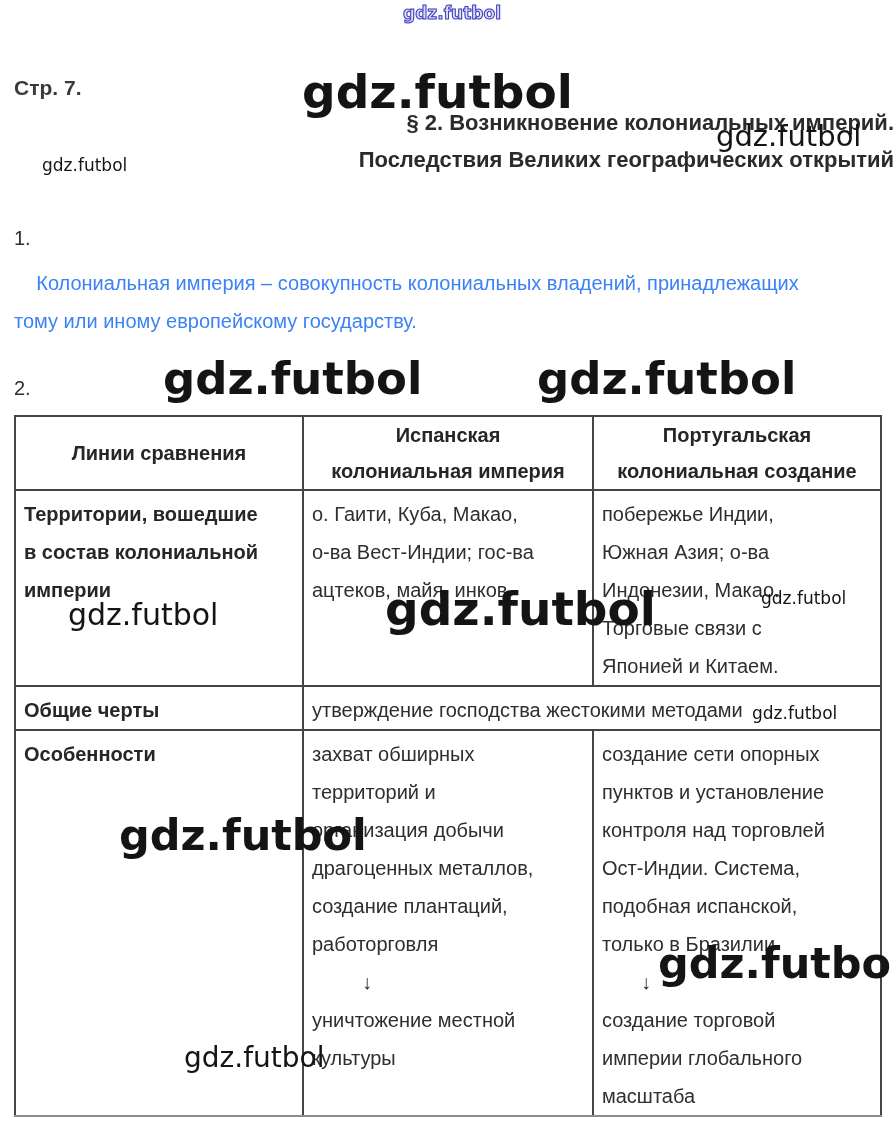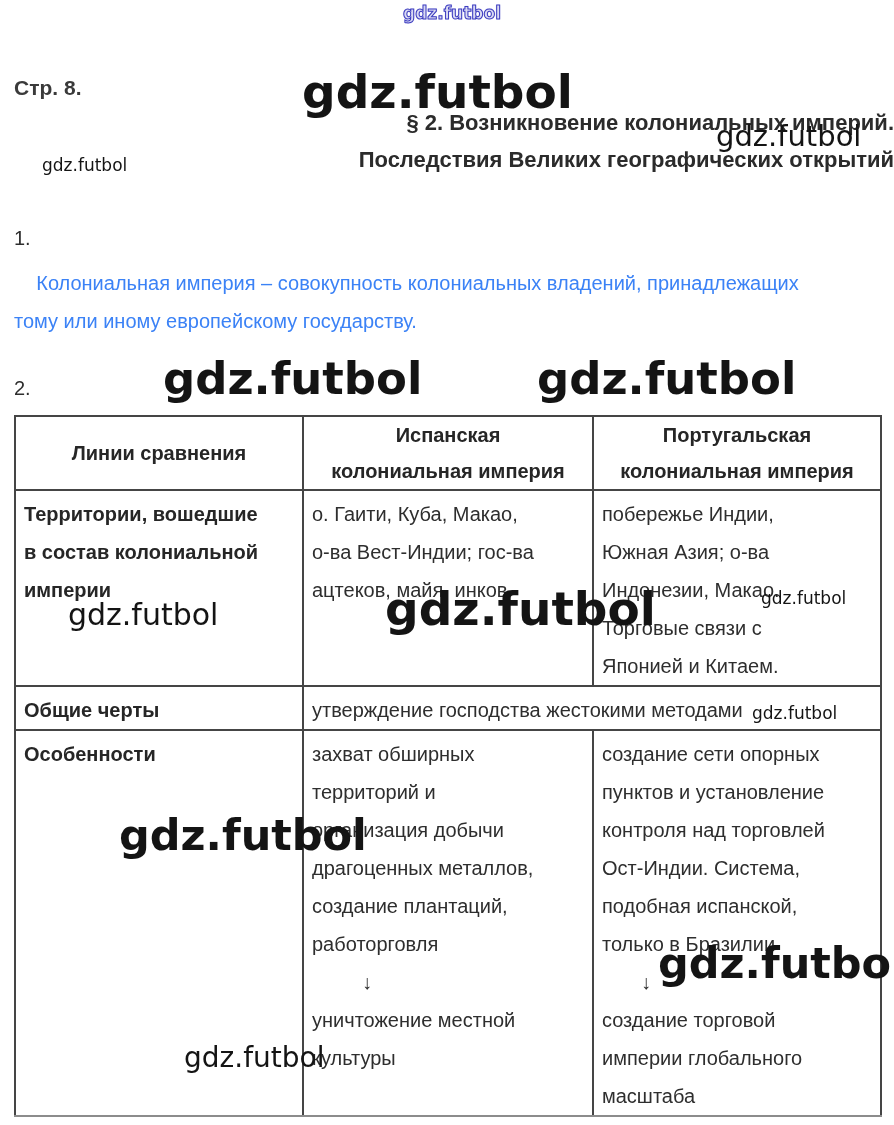--- a/index.html
+++ b/index.html
@@ -99,21 +99,21 @@
   .row-features td    { border-bottom-color: #8c8c8c; }
   .label-cell { font-weight: 700; color: #262626; }
 </style>
 </head>
 <body>
 
 <div class="page">
 
   <div class="wm wm-top">gdz.futbol</div>
 
-  <div class="page-label">Стр. 8.</div>
+  <div class="page-label">Стр. 7.</div>
   <div class="wm wm-header-big">gdz.futbol</div>
 
   <div class="title-line title-line1">§ 2. Возникновение колониальных империй.</div>
   <div class="wm wm-header-right">gdz.futbol</div>
   <div class="title-line title-line2">Последствия Великих географических открытий</div>
   <div class="wm wm-small-left">gdz.futbol</div>
 
   <div class="list-num num1">1.</div>
   <div class="para">&nbsp;&nbsp;&nbsp;&nbsp;Колониальная империя – совокупность колониальных владений, принадлежащих
 тому или иному европейскому государству.</div>
@@ -127,21 +127,21 @@
       <col style="width:288px">
         <col style="width:290px">
         <col style="width:288px">
     </colgroup>
     <tbody>
       <tr>
         <th>Линии сравнения</th>
         <th>Испанская
 колониальная империя</th>
         <th>Португальская
-колониальная империя</th>
+колониальная создание</th>
       </tr>
       <tr class="row-territories">
         <td class="label-cell">Территории, вошедшие
 в состав колониальной
 империи</td>
         <td>о. Гаити, Куба, Макао,
 о-ва Вест-Индии; гос-ва
 ацтеков, майя, инков</td>
         <td>побережье Индии,
 Южная Азия; о-ва

